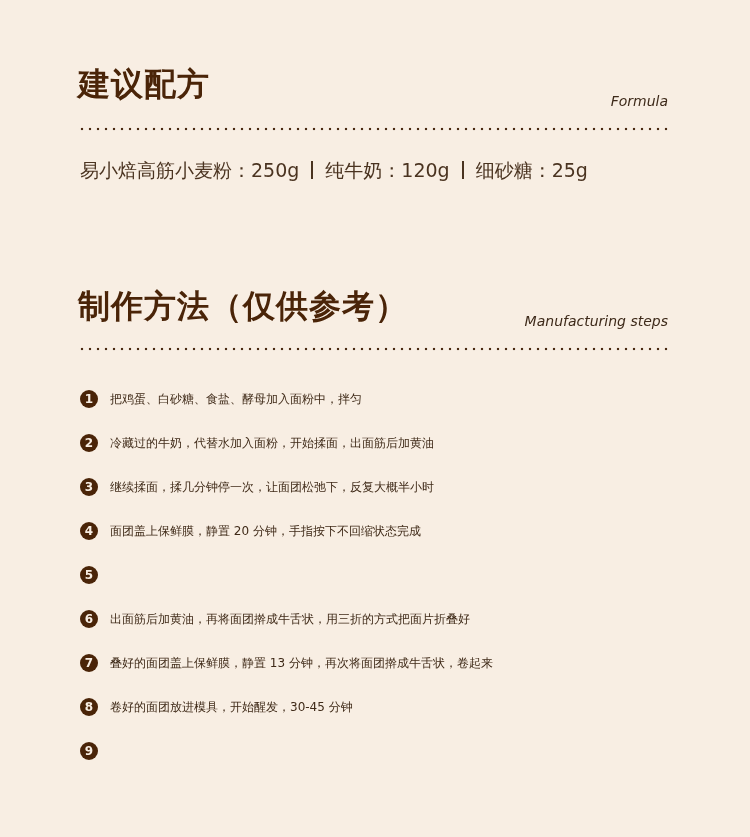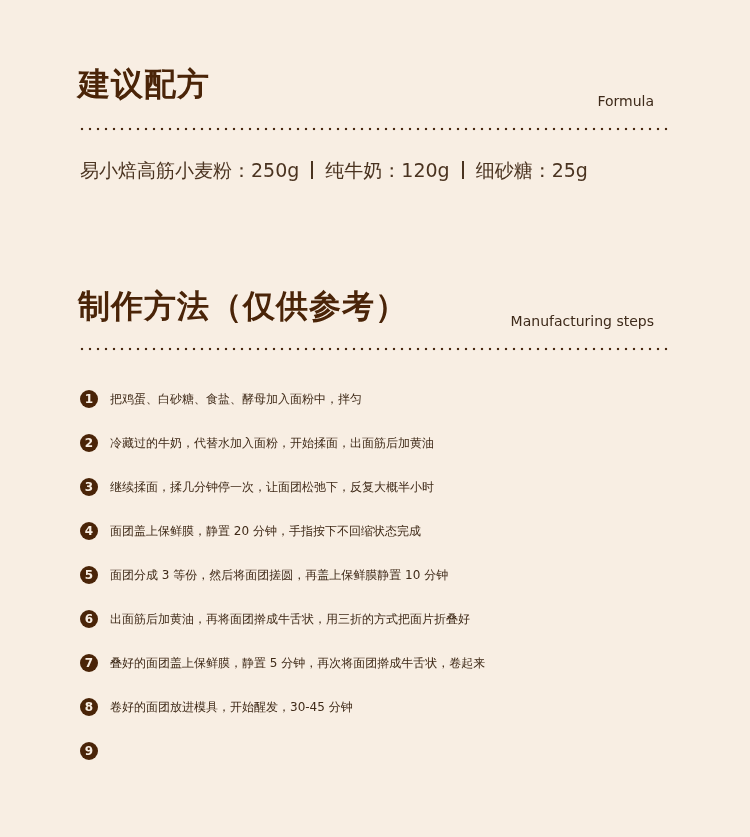--- a/index.html
+++ b/index.html
@@ -11,23 +11,23 @@
     position: relative;
   }
   .section { position: absolute; left: 78px; width: 592px; }
   .head-row { position: relative; height: 60px; margin-top: 11px; }
   .title {
     position: absolute; left: 0; top: 0;
     font-size: 32px; font-weight: bold; color: #4A2408;
     letter-spacing: 1px; white-space: nowrap;
   }
   .subtitle {
-    position: absolute; right: 16px; bottom: 0;
+    position: absolute; right: 2px; bottom: 0;
     font-family: "DejaVu Sans", sans-serif;
-    font-size: 14px; color: #3E2A1A;
+    font-style: italic; font-size: 14px; color: #3E2A1A;
     white-space: nowrap;
   }
   .dots {
     height: 4px; width: 592px;
     background-image: radial-gradient(circle, #4A2A12 1.3px, transparent 1.6px);
     background-size: 8px 4px;
     background-repeat: repeat-x;
   }
   .formula {
     font-size: 19px; line-height: 38px; color: #4A3320;
@@ -78,29 +78,28 @@
     <li class="step">
         <span class="num">3</span>
         <span class="step-text">继续揉面，揉几分钟停一次，让面团松弛下，反复大概半小时</span>
       </li>
     <li class="step">
         <span class="num">4</span>
         <span class="step-text">面团盖上保鲜膜，静置 20 分钟，手指按下不回缩状态完成</span>
       </li>
     <li class="step">
         <span class="num">5</span>
-        <span class="step-text">面团分成 3 等份，然后将面团搓圆，再盖上保鲜膜静置 10 分钟</span>
       </li>
     <li class="step">
         <span class="num">6</span>
         <span class="step-text">出面筋后加黄油，再将面团擀成牛舌状，用三折的方式把面片折叠好</span>
       </li>
     <li class="step">
         <span class="num">7</span>
-        <span class="step-text">叠好的面团盖上保鲜膜，静置 5 分钟，再次将面团擀成牛舌状，卷起来</span>
+        <span class="step-text">叠好的面团盖上保鲜膜，静置 13 分钟，再次将面团擀成牛舌状，卷起来</span>
       </li>
     <li class="step">
         <span class="num">8</span>
         <span class="step-text">卷好的面团放进模具，开始醒发，30-45 分钟</span>
       </li>
     <li class="step">
         <span class="num">9</span>
       </li>
   </ul>
 </div>

